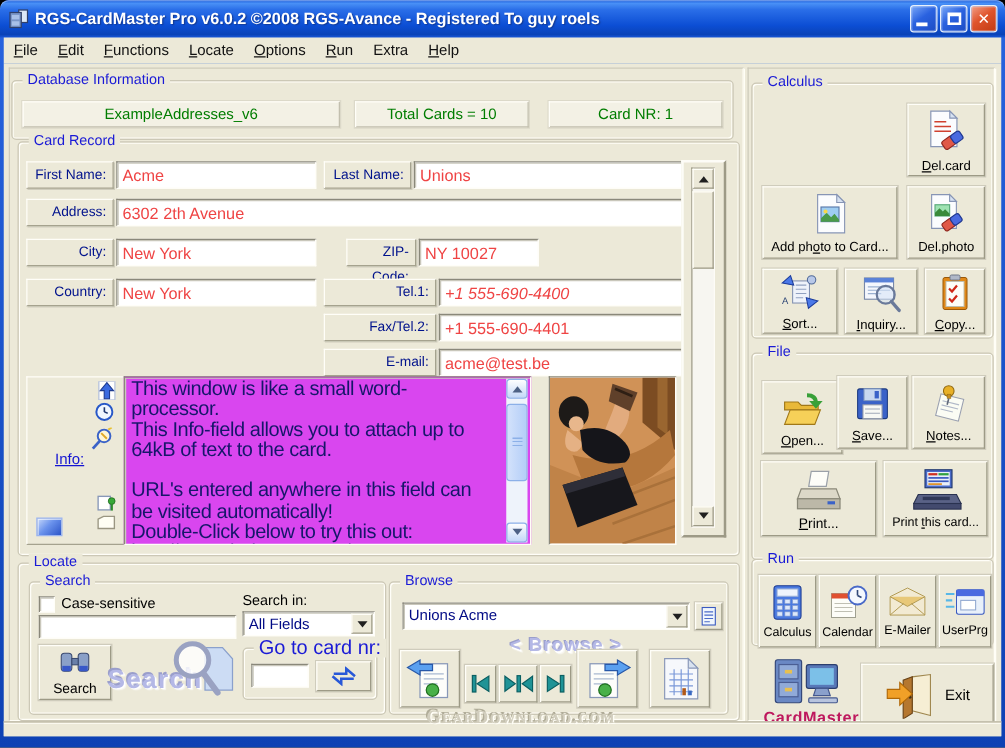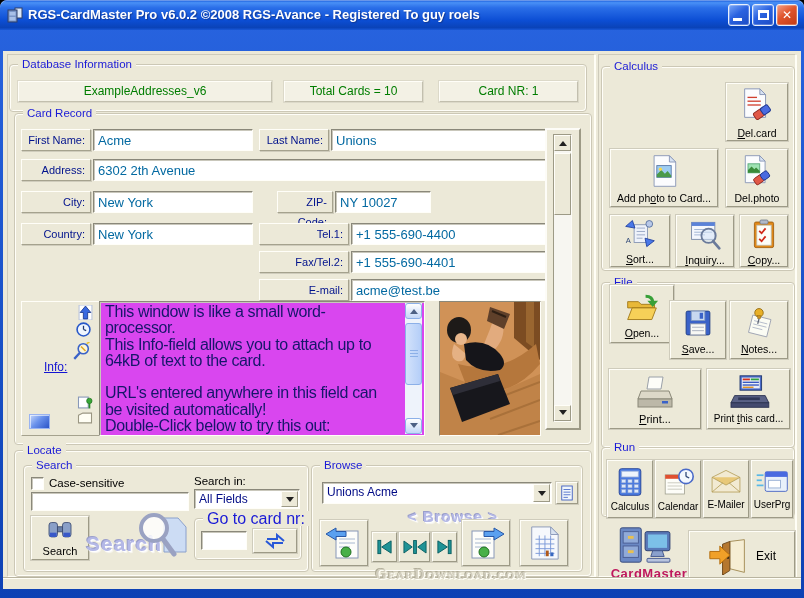--- a/index.html
+++ b/index.html
@@ -17,21 +17,21 @@
 .gmin{position:absolute;left:4px;bottom:4px;width:9px;height:3px;background:#fff}
 .gmax{position:absolute;left:5px;top:5px;width:11px;height:10px;border:2px solid #fff;border-top-width:3px}
 .menubar{position:absolute;left:3px;top:30px;width:798px;height:21px;background:#ece9d8}
 .mi{display:inline-block;padding:0 8px;line-height:20px;font-size:12px;color:#111}
 .client{position:absolute;left:3px;top:51px;width:798px;height:538px;background:#ece9d8}
 .colframe{border:1px solid;border-color:#cecbbb #fffef6 #fffef6 #cecbbb;box-shadow:1px 1px 0 #fffef6}
 .grp{border:1px solid #ccc8b6;border-radius:4px;box-shadow:inset 1px 1px 0 #fffef8,inset -1px -1px 0 #fffef8}
 .glb{position:absolute;top:-8px;left:8px;background:#ece9d8;padding:0 4px;font-size:11.5px;color:#1a1ad6;line-height:15px;white-space:nowrap}
 .dbp{height:21px;line-height:19px;text-align:center;font-size:12px;color:#007d00;background:#f3f1e5;border:1px solid;border-color:#fffef8 #c2bfae #c2bfae #fffef8;box-shadow:0 0 0 1px #dcd9c9}
 .lblp{height:22px;line-height:20px;font-size:11px;color:#00128c;text-align:right;padding-right:5px;background:#ece9d8;border:1px solid;border-color:#fffef8 #a5a28e #a5a28e #fffef8;box-shadow:1px 1px 0 #cfccbc}
-.tin{height:22px;font-size:13px;color:#0369a1;background:#fff;border:1px solid;border-color:#8a887a #fffef8 #fffef8 #8a887a;box-shadow:inset 1px 1px 0 #c9c7bb;padding:0 4px;font-family:inherit;outline:none}
+.tin{height:22px;font-size:13px;color:#ef4444;background:#fff;border:1px solid;border-color:#8a887a #fffef8 #fffef8 #8a887a;box-shadow:inset 1px 1px 0 #c9c7bb;padding:0 4px;font-family:inherit;outline:none}
 .sunkbox{border:1px solid;border-color:#8a887a #fffef8 #fffef8 #8a887a;box-shadow:inset 1px 1px 0 #c9c7bb;background:#fff}
 .bbtn{background:#ece9d8;border:1px solid;border-color:#fffef8 #9d9a86 #9d9a86 #fffef8;box-shadow:0 0 0 1px #cfccbc;display:flex;flex-direction:column;align-items:center;justify-content:center;gap:3px;font-size:10.5px;color:#000}
 .bbtn .lb{white-space:nowrap;line-height:12px}
 .wm{font-weight:700;color:#b4b8e6;text-shadow:1px 1px 0 #fff,2px 2px 1px rgba(255,255,255,.7),-1px -1px 0 #9a9ecb;letter-spacing:1px;white-space:nowrap}
 .combo{background:#fff;border:1px solid;border-color:#8a887a #fffef8 #fffef8 #8a887a;box-shadow:inset 1px 1px 0 #c9c7bb;font-size:12px;color:#000a85;padding:2px 20px 0 4px;white-space:nowrap;overflow:hidden}
 .dropbtn{position:absolute;right:1px;top:1px;bottom:1px;width:17px;background:#ece9d8;border:1px solid;border-color:#fffef8 #9d9a86 #9d9a86 #fffef8;display:flex;align-items:center;justify-content:center}
 .trid{width:0;height:0;border:4px solid transparent;border-top:5px solid #202020;margin-top:4px}
 .infotext{background:#d946ef;font-size:16px;letter-spacing:-0.35px;line-height:16.3px;color:#16166a;white-space:pre-wrap;overflow:hidden;padding:2px 36px 2px 5px}
 .xsb{position:absolute;right:2px;top:2px;width:17px;background:#eef3fb}
 .xbtn{position:absolute;left:0;width:17px;height:16px;border:1px solid #8cb0e8;border-radius:3px;background:linear-gradient(180deg,#fefefe,#c4d8f8);display:flex;align-items:center;justify-content:center}
@@ -69,20 +69,23 @@
       <div class="wbtn minb">
           <div class="gmin"></div>
         </div>
       <div class="wbtn maxb">
           <div class="gmax"></div>
         </div>
       <div class="wbtn closeb"><span>✕</span></div>
     </div>
   </div>
 
+  <div class="menubar">
+    <span class="mi"><u>F</u>ile</span><span class="mi"><u>E</u>dit</span><span class="mi"><u>F</u>unctions</span><span class="mi"><u>L</u>ocate</span><span class="mi"><u>O</u>ptions</span><span class="mi"><u>R</u>un</span><span class="mi">Extra</span><span class="mi"><u>H</u>elp</span>
+  </div>
 
   <div class="client">
     <div class="colframe abs" style="left:4px;top:3px;width:588px;height:523px"></div>
     <div class="colframe abs" style="left:595px;top:3px;width:198px;height:523px"></div>
 
     <div class="grp abs" style="left:6px;top:13px;width:578px;height:48px">
       <span class="glb">Database Information</span>
       <div class="dbp abs" style="left:8px;top:16px;width:254px">ExampleAddresses_v6</div>
       <div class="dbp abs" style="left:274px;top:16px;width:139px">Total Cards = 10</div>
       <div class="dbp abs" style="left:429px;top:16px;width:139px">Card NR: 1</div>
@@ -100,21 +103,21 @@
       <input class="tin abs" style="left: 78px; top: 45px; width: 454px;" value="6302 2th Avenue">
 
       <div class="lblp abs" style="left:6px;top:77px;width:70px">City:</div>
       <input class="tin abs" style="left: 78px; top: 77px; width: 160px;" value="New York">
       <div class="lblp abs" style="left:262px;top:77px;width:56px">ZIP-Code:</div>
       <input class="tin abs" style="left: 320px; top: 77px; width: 96px;" value="NY 10027">
 
       <div class="lblp abs" style="left:6px;top:109px;width:70px">Country:</div>
       <input class="tin abs" style="left: 78px; top: 109px; width: 160px;" value="New York">
       <div class="lblp abs" style="left:244px;top:109px;width:90px">Tel.1:</div>
-      <input class="tin abs" style="left: 336px; top: 109px; width: 196px;" value="+1 555-690-4400">
+      <input class="tin abs" style="left: 336px; top: 109px; width: 196px; font-style: italic;" value="+1 555-690-4400">
 
       <div class="lblp abs" style="left:244px;top:137px;width:90px">Fax/Tel.2:</div>
       <input class="tin abs" style="left: 336px; top: 137px; width: 196px;" value="+1 555-690-4401">
 
       <div class="lblp abs" style="left:244px;top:165px;width:90px">E-mail:</div>
       <input class="tin abs" style="left: 336px; top: 165px; width: 196px;" value="acme@test.be">
 
       <div class="abs" style="left:6px;top:187px;width:84px;height:135px;border:1px solid;border-color:#fffef8 #a5a28e #a5a28e #fffef8;background:#ece9d8">
         <span class="infolbl abs" style="left:22px;top:58px">Info:</span>
         <svg class="abs" style="left:56px;top:3px" width="15" height="15" viewBox="0 0 14 14">
@@ -391,21 +394,21 @@
           <rect x="15" y="2.5" width="10" height="5" rx="1.5" fill="#b0b8c8" stroke="#707888"></rect>
           <path d="M14 16 l3 3 5 -6" stroke="#d02818" stroke-width="2.2" fill="none"></path>
           <path d="M14 26 l3 3 5 -6" stroke="#d02818" stroke-width="2.2" fill="none"></path>
         </svg>
         <span class="lb"><u>C</u>opy...</span>
       </div>
     </div>
 
     <div class="grp abs" style="left:598px;top:231px;width:194px;height:166px">
       <span class="glb">File</span>
-      <div class="bbtn abs" style="left:8px;top:2px;width:64px;height:58px">
+      <div class="bbtn abs" style="left:8px;top:22px;width:64px;height:58px">
         <svg width="36" height="34" viewBox="0 0 40 38">
           <path d="M4 13 h12 l3 3 h15 v4 h-30 z" fill="#e8b838" stroke="#a07818"></path>
           <path d="M4 33 l5 -13 h27 l-5 13 z" fill="#f6d058" stroke="#a07818"></path>
           <path d="M24 7 q8 0 8 7" fill="none" stroke="#38a038" stroke-width="3.5"></path>
           <polygon points="32,19 26,12 38,12" fill="#38a038"></polygon>
         </svg>
         <span class="lb"><u>O</u>pen...</span>
       </div>
       <div class="bbtn abs" style="left:68px;top:18px;width:56px;height:58px">
         <svg width="34" height="34" viewBox="0 0 40 40">
@@ -528,15 +531,15 @@
       <svg width="40" height="38" viewBox="0 0 44 40">
         <path d="M40 38 L24 34 V4 L40 2 Z" fill="#f6eed4" stroke="#a08850"></path>
         <path d="M24 4 L16 7 V41 L24 36 Z" fill="#b5772f" stroke="#6a4418"></path>
         <circle cx="22" cy="22" r="1.3" fill="#403018"></circle>
         <polygon points="2,15 13,15 13,9 24,19 13,29 13,23 2,23" fill="#f0a028" stroke="#b06808"></polygon>
       </svg>
       <span class="lb" style="font-size:12px">Exit</span>
     </div>
 
     <div class="footerbar"></div>
-    <span class="gearwm abs" style="left:338px;top:515px;width:220px;text-align:center">GearDownload.com</span>
+    <span class="gearwm abs" style="left:338px;top:515px;width:220px;text-align:left">GearDownload.com</span>
   </div>
 </div>
 
 </body></html>

